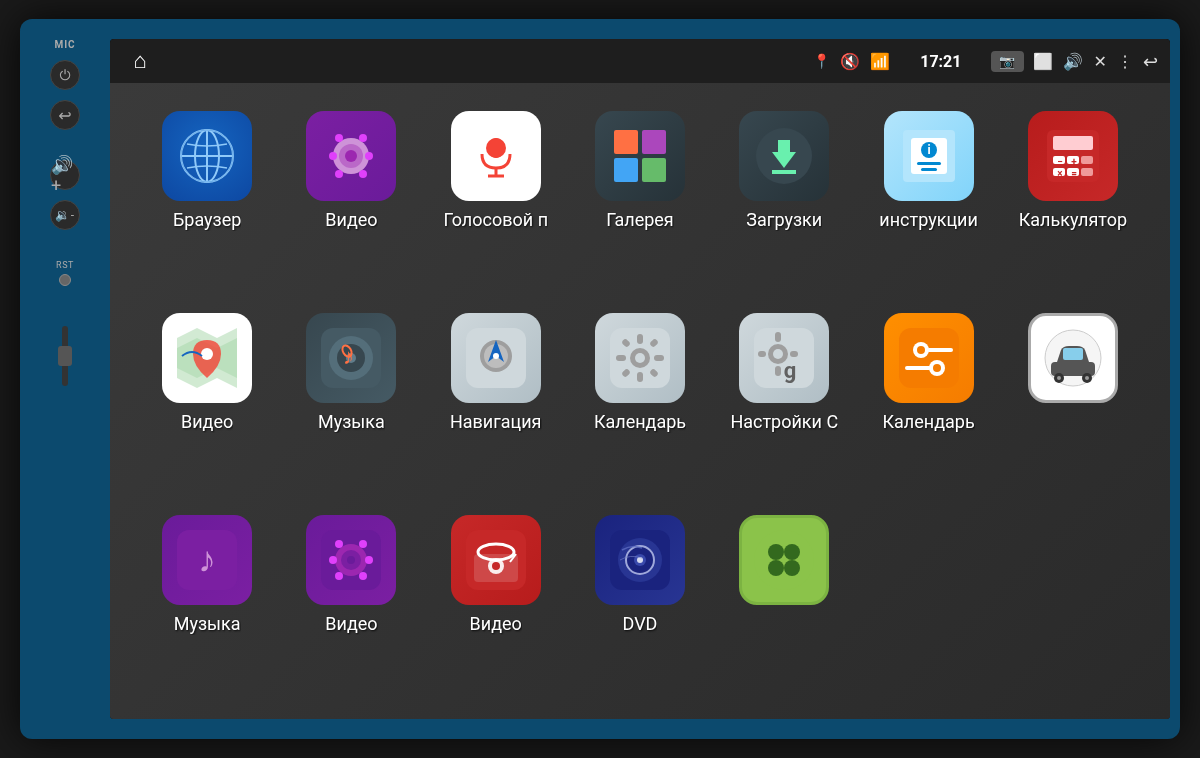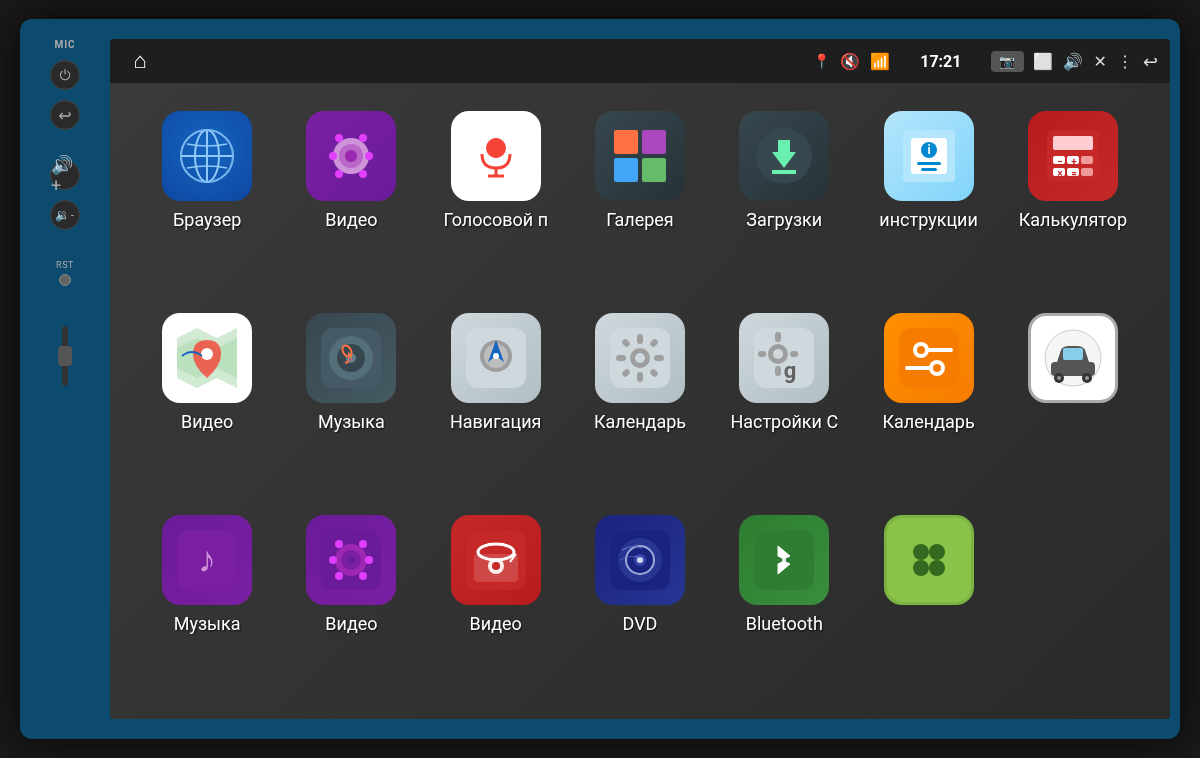--- a/index.html
+++ b/index.html
@@ -648,30 +648,20 @@
             <circle cx="30" cy="30" r="6" fill="#3949ab"></circle>
             <circle cx="30" cy="30" r="3" fill="#fff" opacity="0.8"></circle>
 
             <path d="M12 20 Q22 14 32 18" fill="none" stroke="#5c6bc0" stroke-width="1.5" opacity="0.8"></path>
             <path d="M10 30 Q20 24 32 28" fill="none" stroke="#7986cb" stroke-width="1" opacity="0.6"></path>
           </svg>
         </div>
         <span class="app-label">DVD</span>
       </div>
 
-      <div class="app-item">
-        <div class="app-icon icon-bluetooth">
-          <svg viewBox="0 0 60 60" width="60" height="60">
-            <rect x="0" y="0" width="60" height="60" rx="12" fill="#2e7d32"></rect>
-
-            <path d="M24 16 L36 26 L28 30 L36 34 L24 44 L24 34 L32 30 L24 26 Z" fill="#fff" stroke="#fff" stroke-width="1"></path>
-          </svg>
-        </div>
-        <span class="app-label">Bluetooth</span>
-      </div>
 
       <div class="app-item">
         <div class="app-icon icon-allapps">
           <svg viewBox="0 0 60 60" width="60" height="60">
             <circle cx="30" cy="30" r="30" fill="#8bc34a"></circle>
             <circle cx="22" cy="22" r="8" fill="#33691e"></circle>
             <circle cx="38" cy="22" r="8" fill="#33691e"></circle>
             <circle cx="22" cy="38" r="8" fill="#33691e"></circle>
             <circle cx="38" cy="38" r="8" fill="#33691e"></circle>
           </svg>

